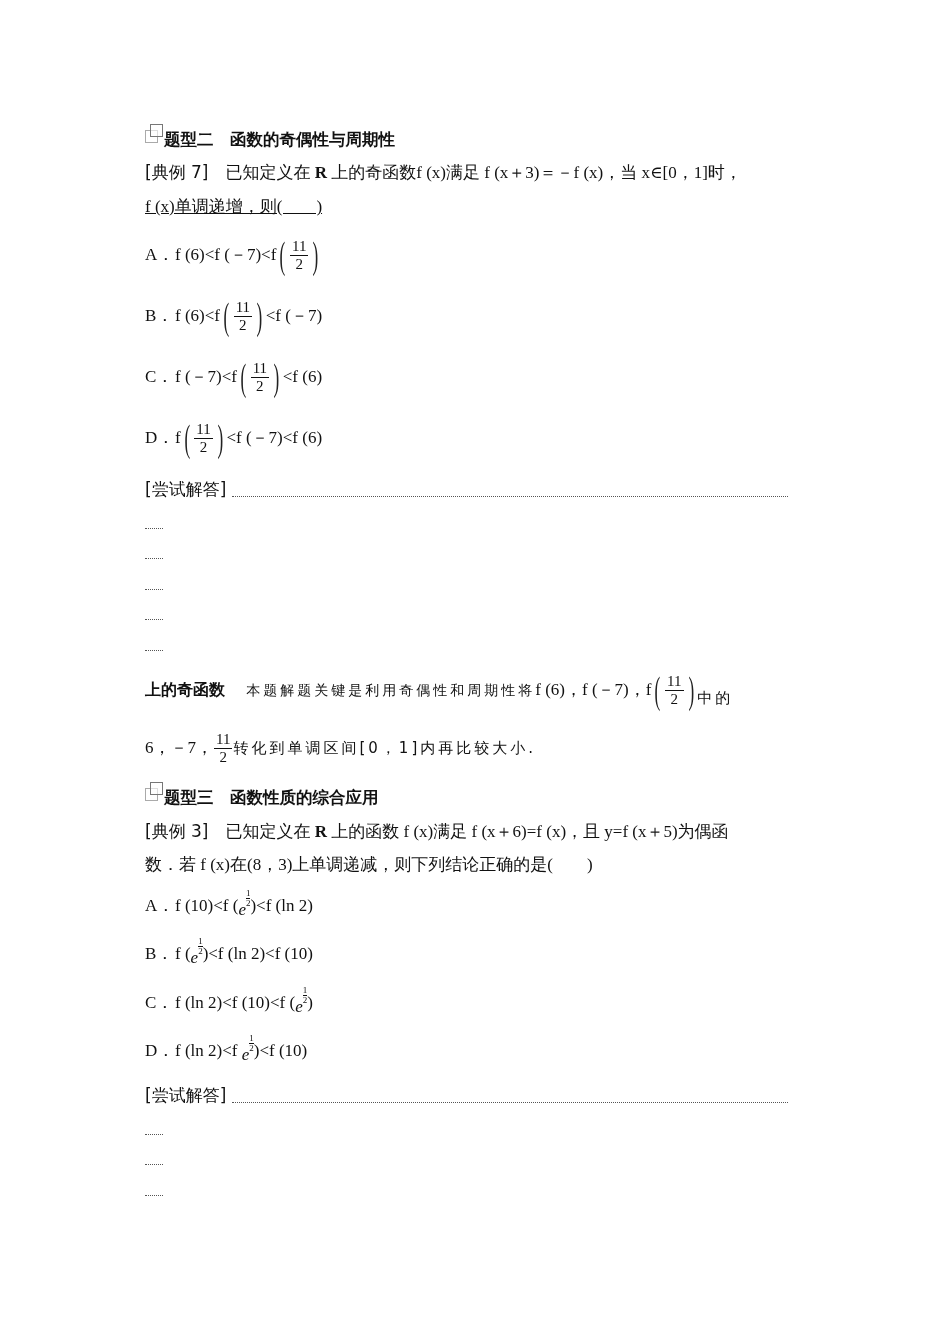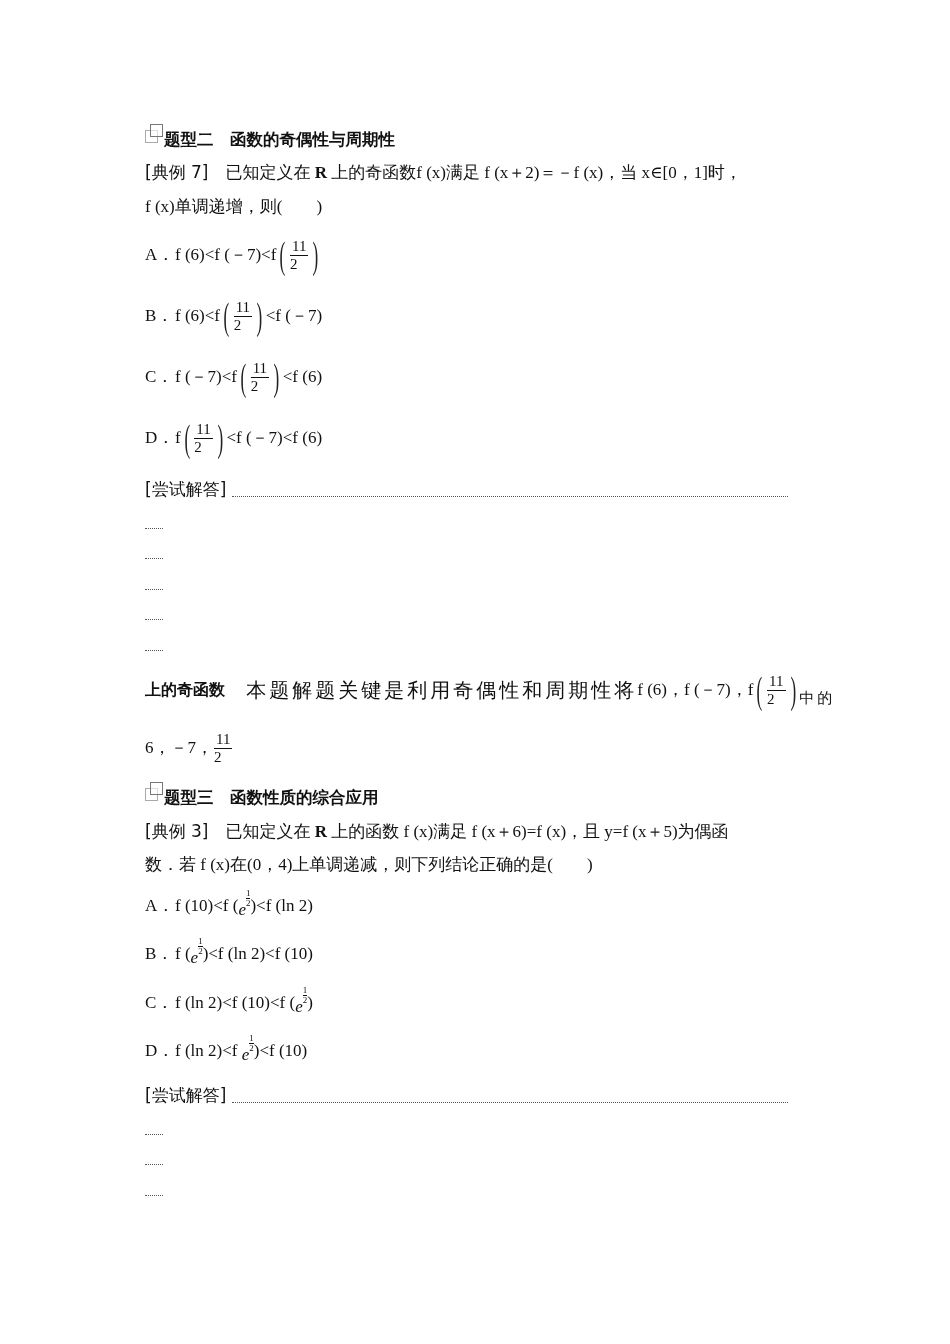--- a/index.html
+++ b/index.html
@@ -5,21 +5,21 @@
   html, body { margin: 0; padding: 0; background: #ffffff; }
   body { width: 950px; height: 1344px; position: relative; font-family: "Liberation Serif", "DejaVu Serif", serif; color: #111; }
   .page { position: absolute; left: 0; top: 0; width: 950px; height: 1180px; }
   .abs { position: absolute; white-space: nowrap; }
   .txt { font-size: 17px; line-height: 22px; }
   .sans { font-family: "DejaVu Sans", "Liberation Sans", sans-serif; }
   .heading { font-size: 16.5px; font-family: "DejaVu Sans", "Liberation Sans", sans-serif; font-weight: bold; }
   .icon-box { position: absolute; width: 18px; height: 18px; }
   .icon-box .b1 { position: absolute; left: 0; top: 6px; width: 11px; height: 11px; border: 1.5px solid #aaa; background: #fff; }
   .icon-box .b2 { position: absolute; left: 5px; top: 0; width: 11px; height: 11px; border: 1.5px solid #777; background: rgba(255,255,255,0.6); }
-  .frac { display: inline-block; vertical-align: middle; font-size: 15px; line-height: 17px; margin: 0 1px; }
+  .frac { display: inline-block; vertical-align: middle; text-align: center; font-size: 15px; line-height: 17px; margin: 0 1px; }
   .frac .num { display: block; border-bottom: 1px solid #111; padding: 0 2px; }
   .frac .den { display: block; }
   .paren { display: inline-block; vertical-align: middle; font-size: 38px; line-height: 38px; transform: scaleX(0.45); font-weight: 100; color: #222; }
   .opt { display: flex; align-items: center; height: 48px; }
   .opt .lbl { width: 30px; }
   .dotline { position: absolute; height: 0; border-bottom: 1px dotted #555; }
   .shortdot { position: absolute; width: 18px; height: 0; border-bottom: 1px dotted #555; }
   .sup { position: relative; display: inline-block; }
   .sup .e { font-style: italic; font-size: 17px; position: relative; top: 4px; }
   .sup .ex { display: inline-block; font-size: 9px; line-height: 9px; text-align: center; vertical-align: top; position: relative; top: -6px; }
@@ -35,23 +35,23 @@
   <div class="icon-box" style="left:145px; top:124px;">
       <div class="b1"></div>
       <div class="b2"></div>
     </div>
   <div class="abs heading" style="left:164px; top:129px;">题型二　函数的奇偶性与周期性</div>
 
   <div class="abs txt" style="left:145px; top:161px;">
     <span class="sans">[典例 7]</span>&nbsp;&nbsp;&nbsp;
     <span class="sans">已知定义在</span>
     <b>R</b>
-    <span class="sans">上的奇函数</span><span>f (x)满足 f (x＋2)＝－f (x)，当 x∈[0，1]时，</span>
+    <span class="sans">上的奇函数</span><span>f (x)满足 f (x＋3)＝－f (x)，当 x∈[0，1]时，</span>
   </div>
-  <div class="abs txt" style="left:145px; top:196px;">f (x)单调递增，则(　　)</div>
+  <div class="abs txt" style="left:145px; top:196px;text-decoration:underline;">f (x)单调递增，则(　　)</div>
 
   <div class="abs txt" style="left:145px; top:231px;">
     <div class="opt">
       <span class="lbl">A．</span>
       <span>f (6)&lt;f (－7)&lt;f</span>
       <span class="paren">(</span>
         <span class="frac">
           <span class="num">11</span>
           <span class="den">2</span>
         </span>
@@ -95,49 +95,50 @@
   <div class="abs txt sans" style="left:145px; top:478px;">[尝试解答]</div>
   <div class="dotline" style="left:232px; top:496px; width:556px;"></div>
   <div class="shortdot" style="left:145px; top:528px;"></div>
   <div class="shortdot" style="left:145px; top:558px;"></div>
   <div class="shortdot" style="left:145px; top:589px;"></div>
   <div class="shortdot" style="left:145px; top:619px;"></div>
   <div class="shortdot" style="left:145px; top:650px;"></div>
 
   <div class="abs txt" style="left:145px; top:668px; display:flex; align-items:center; height:44px;">
     <b class="sans" style="font-size:16px;">上的奇函数</b>&nbsp;&nbsp;&nbsp;&nbsp;&nbsp;
-    <span class="sans spaced" style="font-size:20px;text-align:center;">本题解题关键是利用奇偶性和周期性将</span>
+    <span class="sans spaced" style="font-size:14px;text-align:center;">本题解题关键是利用奇偶性和周期性将</span>
     <span>f (6)，f (－7)，f</span>
     <span class="paren">(</span><span class="frac">
         <span class="num">11</span>
         <span class="den">2</span>
       </span><span class="paren">)</span>
     <span class="sans spaced" style="font-size:15px;margin-top:16px;">中的</span>
   </div>
   <div class="abs txt" style="left:145px; top:726px; display:flex; align-items:center; height:44px;">
     <span>6，－7，</span>
     <span class="frac">
         <span class="num">11</span>
         <span class="den">2</span>
       </span>
+    <span class="sans spaced" style="font-size:15px;">转化到单调区间[0，1]内再比较大小.</span>
   </div>
 
   <div class="icon-box" style="left:145px; top:782px;">
       <div class="b1"></div>
       <div class="b2"></div>
     </div>
   <div class="abs heading" style="left:164px; top:787px;">题型三　函数性质的综合应用</div>
 
   <div class="abs txt" style="left:145px; top:820px;">
     <span class="sans">[典例 3]</span>&nbsp;&nbsp;&nbsp;
     <span class="sans">已知定义在</span>
     <b>R</b>
     <span>上的函数 f (x)满足 f (x＋6)=f (x)，且 y=f (x＋5)为偶函</span>
   </div>
-  <div class="abs txt" style="left:145px; top:854px;">数．若 f (x)在(0，4)上单调递减，则下列结论正确的是(　　)</div>
+  <div class="abs txt" style="left:145px; top:854px;">数．若 f (x)在(8，3)上单调递减，则下列结论正确的是(　　)</div>
 
   <div class="abs txt" style="left:145px; top:895px;">
     <span style="display:inline-block; width:30px;">A．</span><span>f (10)&lt;f (</span><span class="sup"><span class="e">e</span><span class="ex"><span class="n">1</span><span>2</span></span></span><span>)&lt;f (ln 2)</span>
   </div>
   <div class="abs txt" style="left:145px; top:943px;">
     <span style="display:inline-block; width:30px;">B．</span><span>f (</span><span class="sup"><span class="e">e</span><span class="ex"><span class="n">1</span><span>2</span></span></span><span>)&lt;f (ln 2)&lt;f (10)</span>
   </div>
   <div class="abs txt" style="left:145px; top:992px;">
     <span style="display:inline-block; width:30px;">C．</span><span>f (ln 2)&lt;f (10)&lt;f (</span><span class="sup"><span class="e">e</span><span class="ex"><span class="n">1</span><span>2</span></span></span><span>)</span>
   </div>

